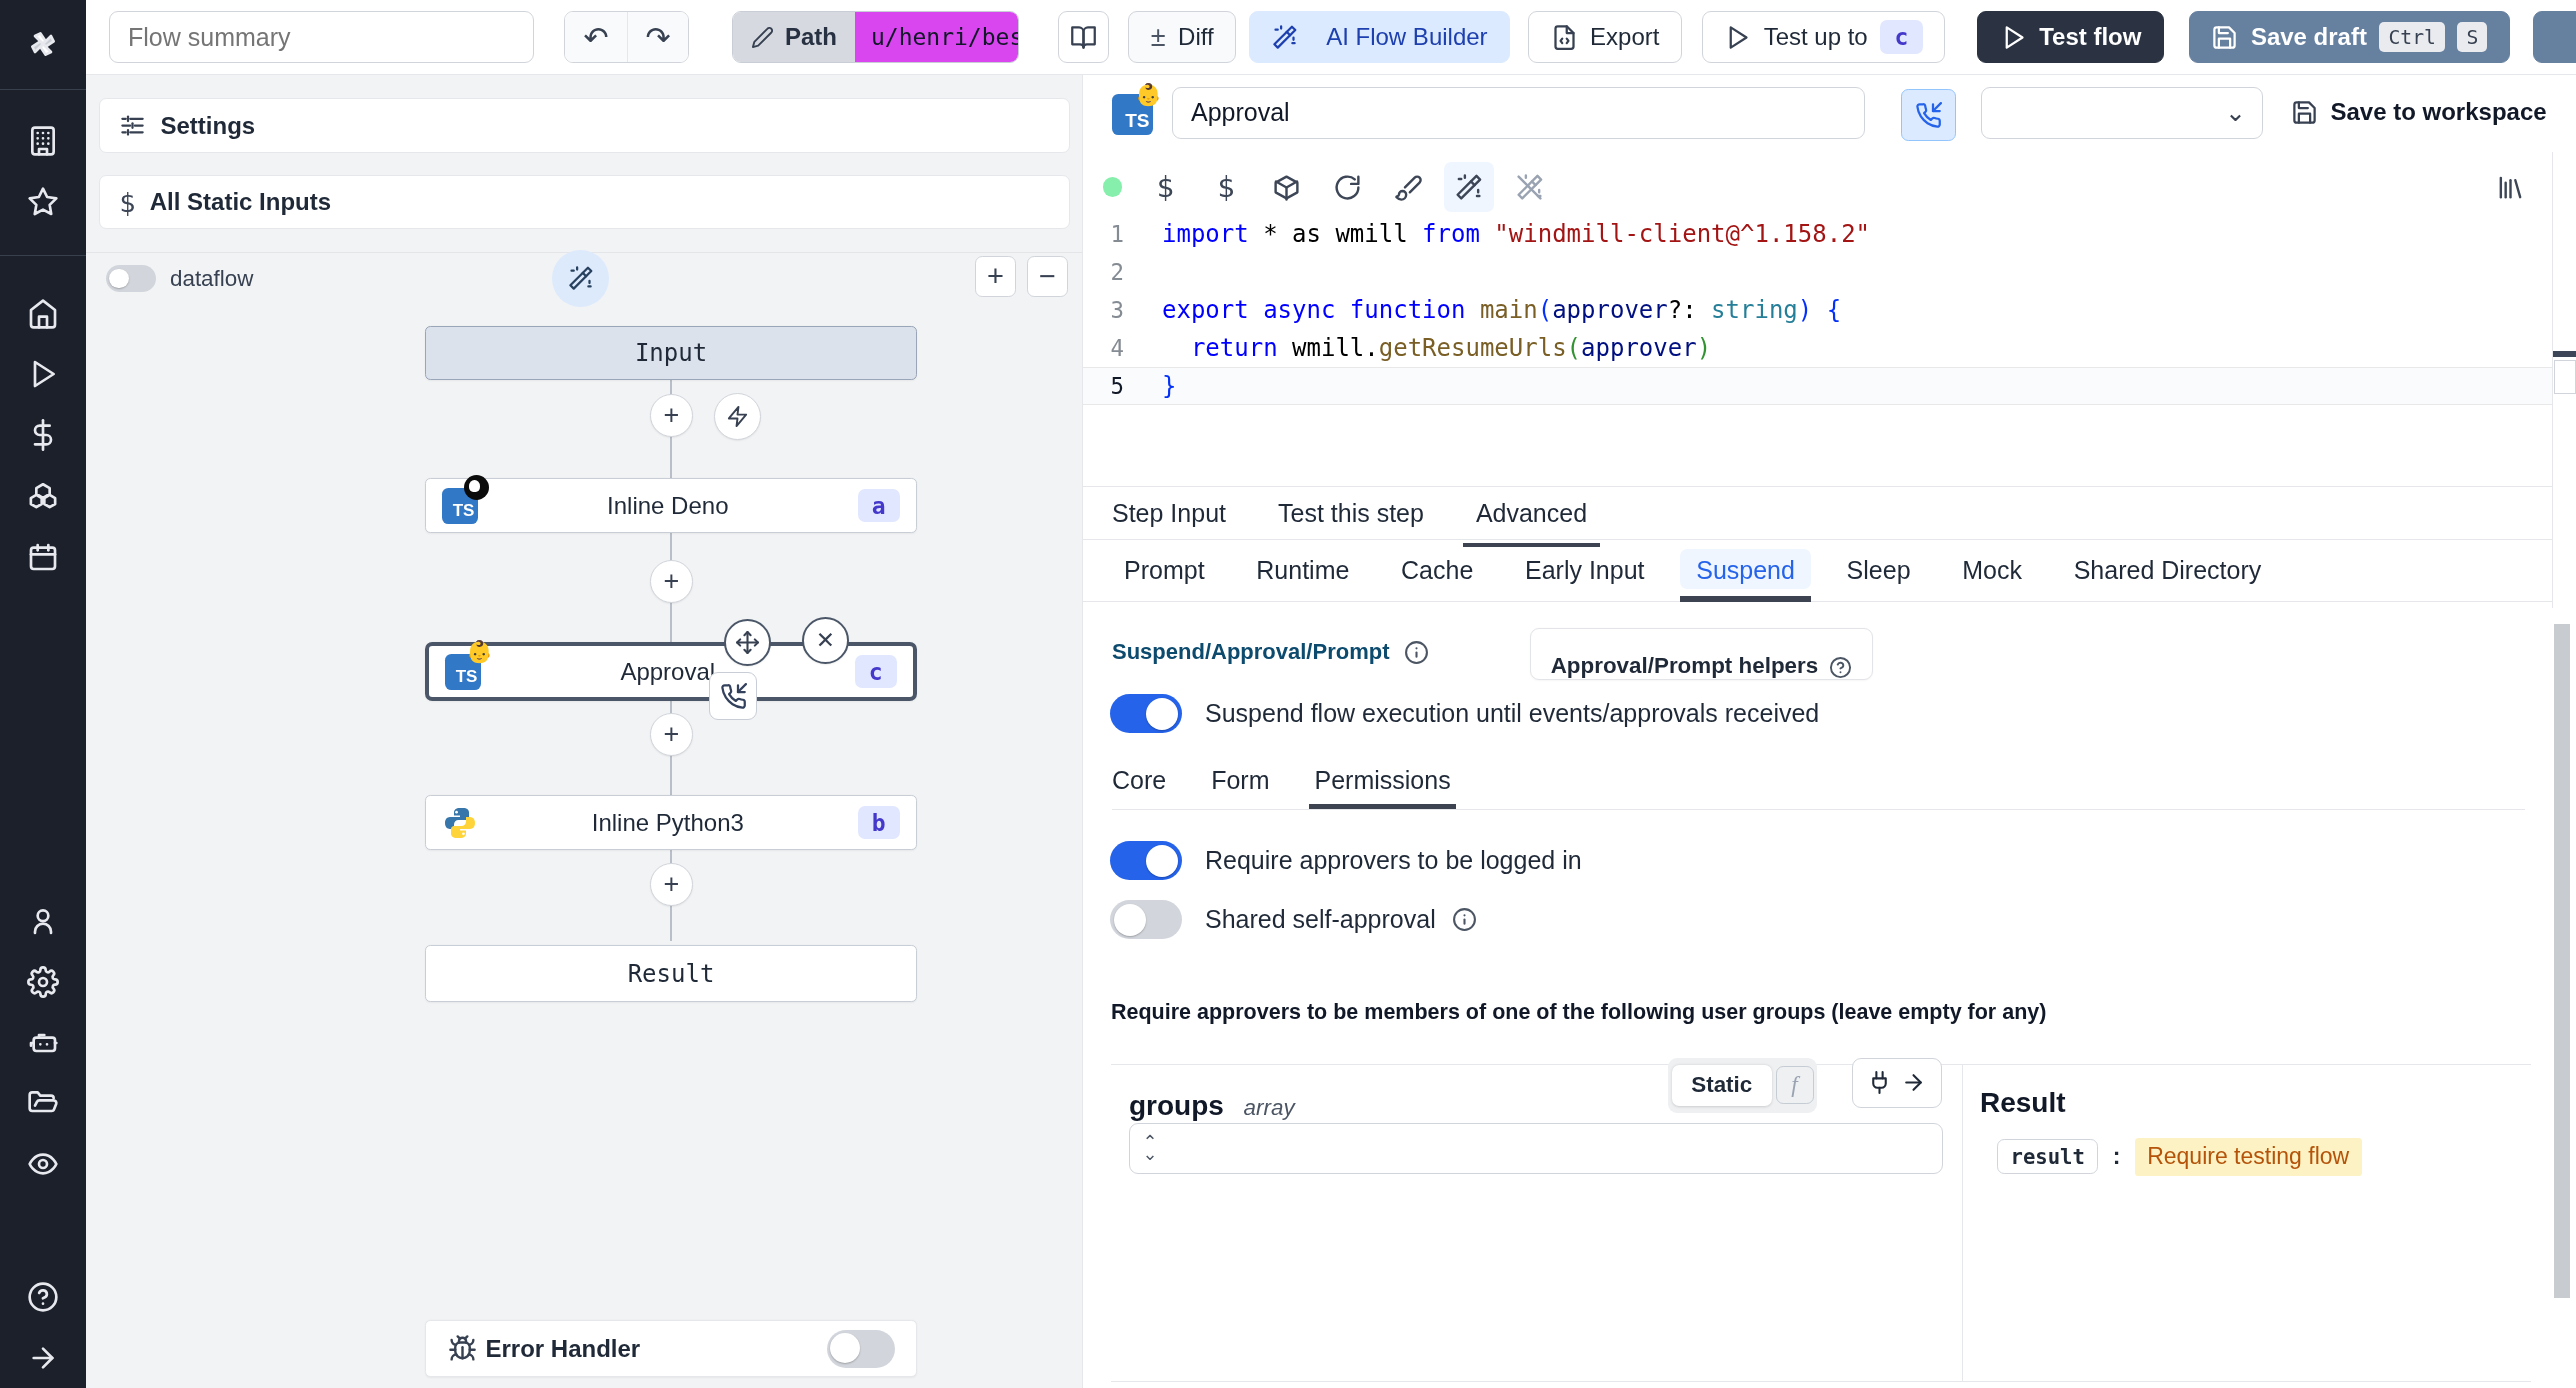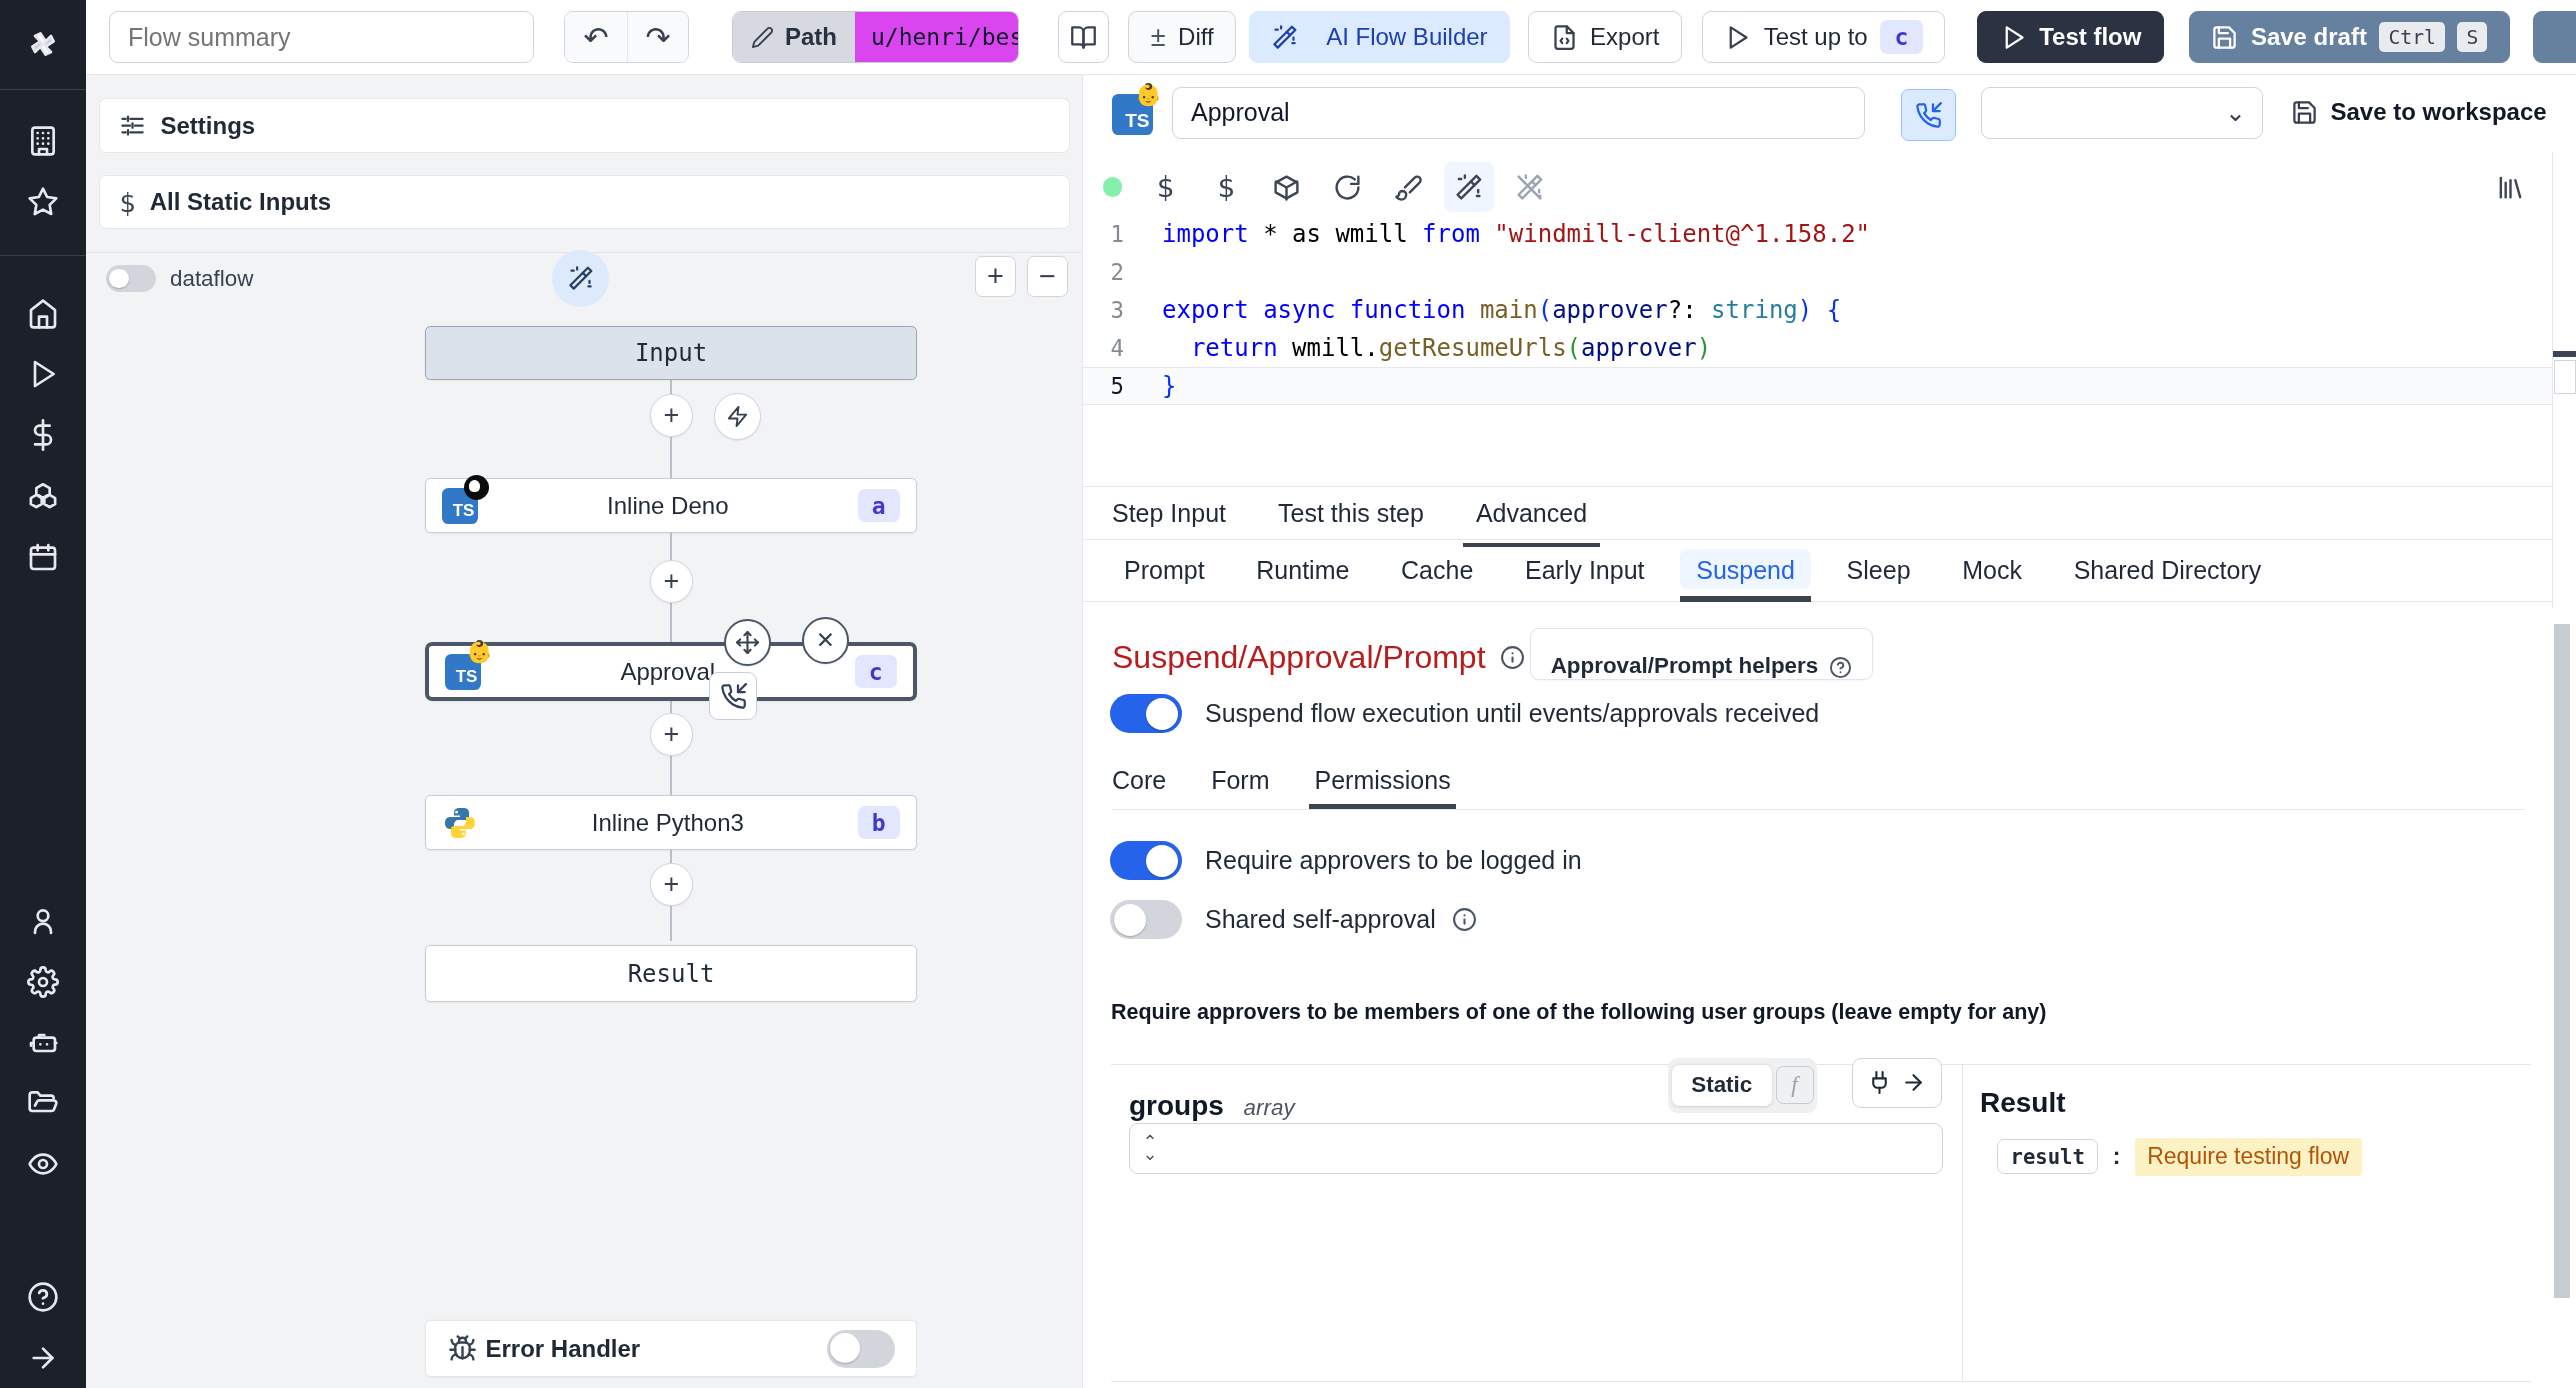--- a/index.html
+++ b/index.html
@@ -524,21 +524,21 @@
       <span class="sub active" style="z-index:0">
           <span class="pill"></span>
           <span>Suspend</span>
         </span>
       <span class="sub">Sleep</span>
       <span class="sub">Mock</span>
       <span class="sub">Shared Directory</span>
     </div>
 
     <div class="abs" style="left:29px;top:564px;display:flex;align-items:center;gap:14.3px">
-      <span style="font-size:32px;font-weight:400;color:#b91c1c">Suspend/Approval/Prompt</span>
+      <span style="font-size:22px;font-weight:700;color:#0c4a6e">Suspend/Approval/Prompt</span>
       <svg class="ic" style="width:25px;height:25px;stroke:#4b5563" viewBox="0 0 24 24">
           <circle cx="12" cy="12" r="10"></circle>
           <line x1="12" y1="16" x2="12" y2="12"></line>
           <line x1="12" y1="8" x2="12.01" y2="8"></line>
         </svg>
     </div>
     <button class="helpbtn" style="left:447px;top:553px">
       <span>Approval/Prompt helpers</span>
       <svg class="ic" style="width:23px;height:23px;stroke:#4b5563" viewBox="0 0 24 24">
           <circle cx="12" cy="12" r="10"></circle>

